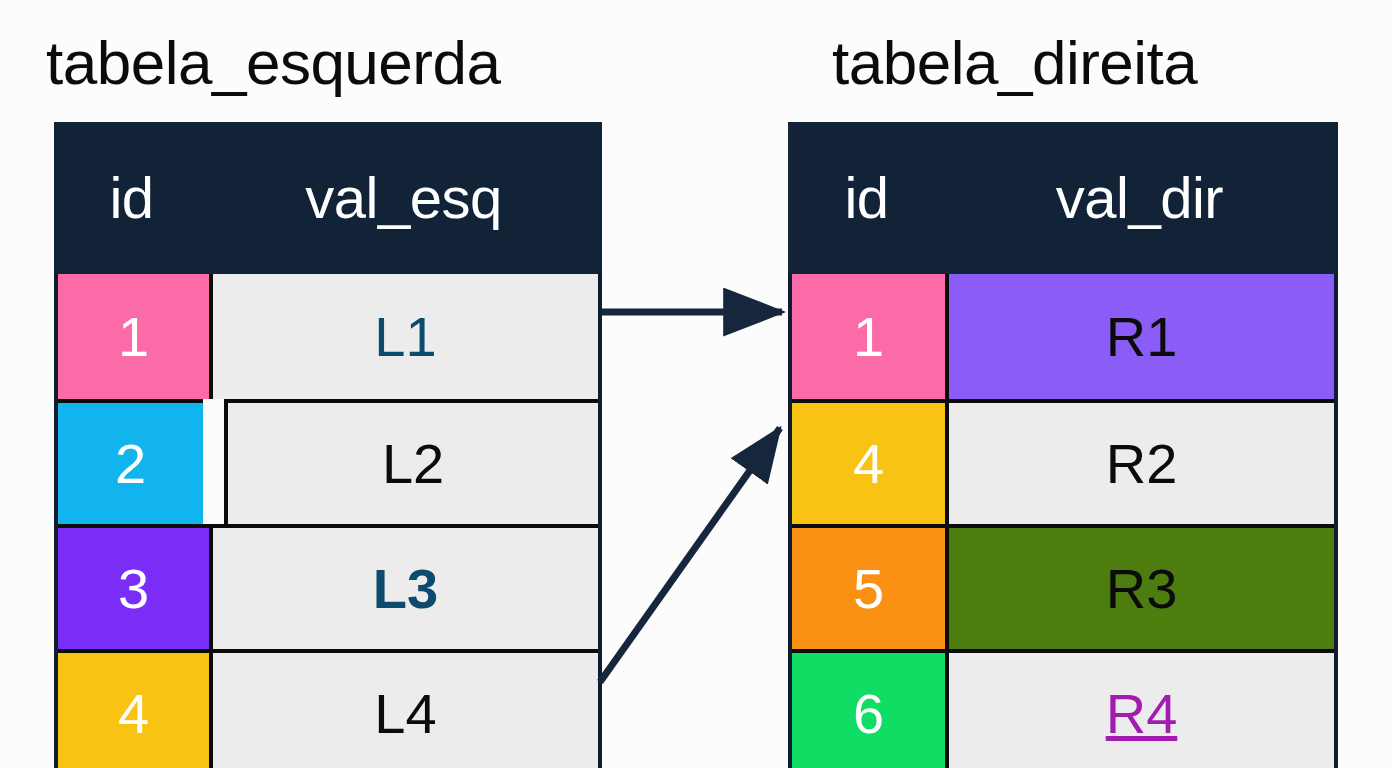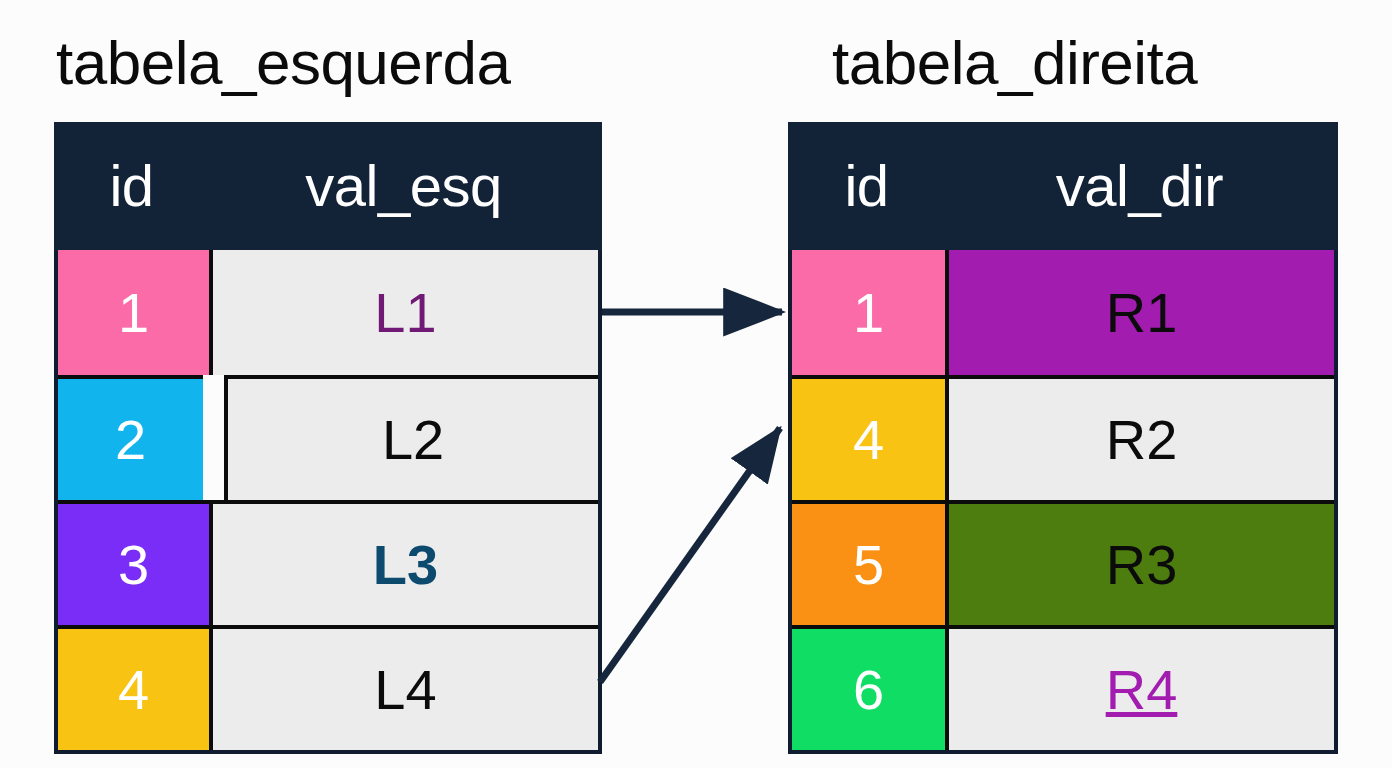--- a/index.html
+++ b/index.html
@@ -25,35 +25,35 @@
   
   .table-title {
     position: absolute;
     font-size: 62px;
     font-weight: 400;
     color: #0B0B0B;
     letter-spacing: -0.5px;
     white-space: nowrap;
     line-height: 1;
   }
-  #title-left  { left: 56px;  top: 32px; text-align: right; }
+  #title-left  { left: 46px;  top: 32px; text-align: right; }
   #title-right { left: 832px; top: 32px; }
 
   
   .table-block {
     position: absolute;
     box-sizing: border-box;
   }
   #table-left  { left: 54px;  top: 122px; width: 548px; height: 628px; }
   #table-right { left: 788px; top: 122px; width: 550px; height: 628px; }
 
   .table-head {
     display: flex;
     background: #122338;
-    height: 128px;
+    height: 152px;
     box-sizing: border-box;
   }
   .head-cell {
     display: flex;
     align-items: center;
     justify-content: center;
     color: #FFFFFF;
     font-size: 58px;
     font-weight: 400;
     line-height: 1;
@@ -125,21 +125,21 @@
 
   <div id="table-left" class="table-block">
     <div class="table-head" style="background: rgb(18, 35, 56);">
       <div class="head-cell col-id" style="color: rgb(255, 255, 255);">id</div>
       <div class="head-cell col-val" style="color: rgb(255, 255, 255); text-align: right;">val_esq</div>
     </div>
     <div class="table-body">
 
       <div class="trow">
         <div class="cell-id" style="background-color: rgb(251, 107, 168);">1</div>
-        <div class="cell-val" style="background: rgb(236, 236, 236); color: #701a75;">L1</div>
+        <div class="cell-val" style="background: rgb(236, 236, 236); color: #0c4a6e;">L1</div>
       </div>
 
       <div class="trow">
         <div class="cell-id" style="background-color: rgb(18, 180, 238);">2</div>
         <div class="cell-val" style="background: rgb(236, 236, 236); color: rgb(11, 11, 11); margin-left: 21px;">L2</div>
       </div>
 
       <div class="trow">
         <div class="cell-id" style="background-color: rgb(123, 45, 248);">3</div>
         <div class="cell-val" style="background: rgb(236, 236, 236); color: #0c4a6e; font-weight: bold;">L3</div>
@@ -155,21 +155,21 @@
 
   <div id="table-right" class="table-block">
     <div class="table-head" style="background: rgb(18, 35, 56);">
       <div class="head-cell col-id" style="color: rgb(255, 255, 255);">id</div>
       <div class="head-cell col-val" style="color: rgb(255, 255, 255);">val_dir</div>
     </div>
     <div class="table-body">
 
       <div class="trow">
         <div class="cell-id" style="background-color: rgb(251, 107, 168);">1</div>
-        <div class="cell-val" style="background: #a21caf; color: rgb(11, 11, 11);">R1</div>
+        <div class="cell-val" style="background: #8b5cf6; color: rgb(11, 11, 11);">R1</div>
       </div>
 
       <div class="trow">
         <div class="cell-id" style="background-color: rgb(248, 195, 19);">4</div>
         <div class="cell-val" style="background: rgb(236, 236, 236); color: rgb(11, 11, 11);">R2</div>
       </div>
 
       <div class="trow">
         <div class="cell-id" style="background-color: rgb(250, 145, 21);">5</div>
         <div class="cell-val" style="background: #4d7c0f; color: rgb(11, 11, 11);">R3</div>

